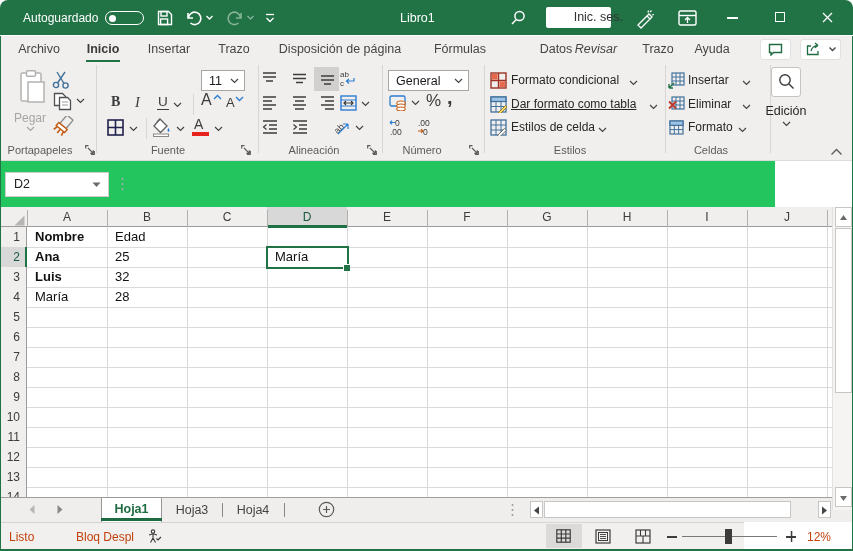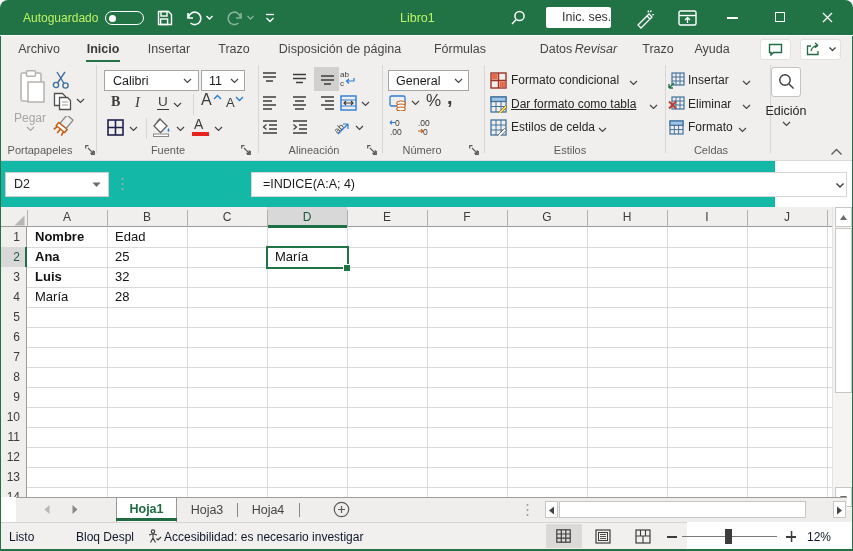--- a/index.html
+++ b/index.html
@@ -1,52 +1,52 @@
 <!DOCTYPE html>
 <html><head>
 <meta charset="utf-8">
 <style>
 * { margin:0; padding:0; box-sizing:border-box; }
 html,body { width:853px; height:551px; overflow:hidden; }
 body { font-family:"Liberation Sans", sans-serif; position:relative; background:#fff; }
 svg { display:block; }
 
 #titlebar { position:absolute; left:0; top:0; width:853px; height:36px; background:#217346; border-radius:8px 8px 0 0; color:#fff; }
-#titlebar .t { position:absolute; font-size:12px; color:#bef264; top:11px; }
+#titlebar .t { position:absolute; font-size:12px; color:#ffffff; top:11px; }
 
 #tabrow { position:absolute; left:1px; top:36px; width:851px; height:26px; background:#f1efed; }
 .rtab { position:absolute; top:0; height:26px; font-size:12.5px; color:#454545; line-height:26px; text-align:center; }
 .wbtn { position:absolute; top:3px; height:21px; background:#fff; border:1px solid #e3e1df; border-radius:3px; }
 
 #ribbon { position:absolute; left:1px; top:62px; width:851px; height:99px; background:#f1efed; border-bottom:1px solid #dddbd9; }
 .gsep { position:absolute; top:3px; height:88px; width:1px; background:#d8d6d4; }
 .glabel { position:absolute; top:82px; height:12px; font-size:11px; color:#5c5b59; text-align:center; width:120px; }
 .combo { position:absolute; background:#fff; border:1px solid #a8a6a4; font-size:12.5px; color:#1a1a1a; height:21px; line-height:19px; }
 .ic { position:absolute; }
 .rlbl { position:absolute; font-size:12px; color:#262626; }
 
-#fbar { position:absolute; left:1px; top:161px; width:774px; height:46px; background:#14b8a6; }
+#fbar { position:absolute; left:1px; top:161px; width:774px; height:46px; background:#22c55e; }
 #nbox { position:absolute; left:4px; top:11px; width:104px; height:25px; background:#fff; border:1px solid #cfcdcb; font-size:12.5px; color:#222; }
 #tbox { position:absolute; left:137px; top:11px; width:111px; height:25px; background:#fff; }
 #fxbox { position:absolute; left:250px; top:11px; width:596px; height:25px; background:#fff; border:1px solid #d8d6d4; font-size:12.5px; color:#1a1a1a; }
 
 #grid { position:absolute; left:1px; top:207px; width:831px; height:290px; background:#fff; overflow:hidden; }
 .ch { position:absolute; top:0; height:20px; background:#f0efee; font-size:12px; color:#3c3c3c; text-align:center; line-height:21px; }
 .rh { position:absolute; left:0; width:25px; height:20px; background:#f0efee; font-size:12px; color:#3c3c3c; text-align:right; padding-right:6px; line-height:20px; }
 .glv { position:absolute; width:1px; background:#dadada; top:20px; height:270px; }
 .glh { position:absolute; height:1px; background:#dadada; left:26px; width:805px; }
 .cell { position:absolute; height:20px; font-size:13px; color:#111; line-height:20px; padding-left:4px; }
 
 #vsb { position:absolute; left:832px; top:207px; width:20px; height:303px; background:#f5f4f2; border-left:1px solid #e3e1df; }
 .sbtn { position:absolute; background:#fff; border:1px solid #c8c6c4; }
 
-#sheetbar { position:absolute; left:16px; top:497px; width:831px; height:25px; background:#efeeec; border-top:1px solid #a09e9c; }
+#sheetbar { position:absolute; left:1px; top:497px; width:831px; height:25px; background:#efeeec; border-top:1px solid #a09e9c; }
 .stab { position:absolute; top:0; height:24px; font-size:12.5px; color:#444; line-height:24px; text-align:center; }
 
-#status { position:absolute; left:1px; top:522px; width:686px; height:27px; background:#f1f0ee; border-top:1px solid #d6d4d2; font-size:12px; color:#0f172a; }
+#status { position:absolute; left:1px; top:522px; width:743px; height:27px; background:#f1f0ee; border-top:1px solid #d6d4d2; font-size:12px; color:#c2410c; }
 #status .s { position:absolute; top:7px; }
 
 #bl { position:absolute; left:0; top:36px; width:1px; height:513px; background:#217346; }
 #br { position:absolute; right:0; top:36px; width:1px; height:513px; background:#217346; }
 #bb { position:absolute; left:0; top:549px; width:853px; height:2px; background:#217346; }
 #corner { position:absolute; left:832px; top:510px; width:20px; height:12px; background:#efeeec; }
 </style>
 </head>
 <body>
 
@@ -84,21 +84,21 @@
     <path d="M2.5 6 l3.5 3.5 3.5-3.5" fill="none" stroke="#fff" stroke-width="1.3"></path>
   </svg>
   <span class="t" style="left:400px;font-size:12.5px;">Libro1</span>
 
   <svg style="position:absolute;left:509px;top:9px;" width="18" height="18" viewBox="0 0 18 18">
     <circle cx="10.5" cy="7" r="4.6" fill="none" stroke="#fff" stroke-width="1.5"></circle>
     <path d="M7 10.8 L3 15" stroke="#fff" stroke-width="1.5"></path>
   </svg>
 
   <div style="position:absolute;left:546px;top:7px;width:65px;height:21px;background:#fff;border-radius:2px;">
-    <span style="position:absolute;left:16px;width:69px;text-align:left;top:3px;font-size:12.5px;color:#333;">Inic. ses.</span>
+    <span style="position:absolute;left:8px;width:69px;text-align:right;top:3px;font-size:12.5px;color:#333;">Inic. ses.</span>
   </div>
 
   <svg style="position:absolute;left:634px;top:8px;" width="22" height="21" viewBox="0 0 22 21">
     <path d="M4 17 l9-9 3 3 -9 9 z M13 8 l2-2 3 3 -2 2 z" fill="none" stroke="#fff" stroke-width="1.3"></path>
     <path d="M16 4 l1.5-1.5 M18 7 l2-.5 M14.5 2.5 l-.5 2" stroke="#fff" stroke-width="1.2"></path>
   </svg>
 
   <svg style="position:absolute;left:678px;top:10px;" width="19" height="16" viewBox="0 0 19 16">
     <rect x="1" y="1" width="17" height="14" rx="1.5" fill="none" stroke="#fff" stroke-width="1.4"></rect>
     <path d="M1 5.5 h17" stroke="#fff" stroke-width="1.4"></path>
@@ -192,26 +192,20 @@
     </svg>
 
   <svg class="ic" style="left:51px;top:54px;" width="22" height="21" viewBox="0 0 22 21">
     <g transform="rotate(40 11 10)">
       <rect x="7" y="-1" width="8" height="11" rx="1" fill="none" stroke="#8c8c8c" stroke-width="1.4"></rect>
       <path d="M5.5 10 h11 v4 h-11 z" fill="#fff" stroke="#c55a11" stroke-width="1.4"></path>
       <path d="M7 14 l-1 4.5 M11 14 v5 M15 14 l1 4.5" stroke="#c55a11" stroke-width="1.6"></path>
     </g>
   </svg>
 
-  <div class="combo" style="left:103px;top:8px;width:95px;">
-    <span style="position:absolute;left:8px;top:1px;">Calibri</span>
-    <svg style="position:absolute;right:6px;top:7px;" width="9" height="6" viewBox="0 0 9 6">
-        <path d="M1 1 l3.5 3.5 L8 1" fill="none" stroke="#444" stroke-width="1.2"></path>
-      </svg>
-  </div>
   <div class="combo" style="left:200px;top:8px;width:44px;">
     <span style="position:absolute;left:7px;top:1px;">11</span>
     <svg style="position:absolute;right:5px;top:7px;" width="9" height="6" viewBox="0 0 9 6">
         <path d="M1 1 l3.5 3.5 L8 1" fill="none" stroke="#444" stroke-width="1.2"></path>
       </svg>
   </div>
   <span class="ic" style="left:110px;top:32px;font-weight:bold;font-size:14px;color:#3b3b3b;font-family:'Liberation Serif',serif;">B</span>
   <span class="ic" style="left:134px;top:32px;font-style:italic;font-size:14.5px;color:#3b3b3b;font-family:'Liberation Serif',serif;">I</span>
   <span class="ic" style="left:156px;top:32px;font-size:13.5px;color:#3b3b3b;border-bottom:1.5px solid #3b3b3b;padding:0 1px 0px 1px;line-height:15px;">U</span>
   <svg class="ic" style="left:172px;top:40px;" width="9" height="6" viewBox="0 0 9 6">
@@ -411,26 +405,20 @@
       <span style="position:absolute;left:8px;top:4px;">D2</span>
     <svg style="position:absolute;left:86px;top:9px;" width="9" height="6" viewBox="0 0 9 6">
         <path d="M0.5 0.5 L4.5 5 L8.5 0.5 z" fill="#6a6a6a"></path>
       </svg>
   </div>
   <svg style="position:absolute;left:119px;top:16px;" width="5" height="14" viewBox="0 0 5 14">
     <circle cx="2.5" cy="2" r="1.1" fill="#aaa"></circle>
       <circle cx="2.5" cy="7" r="1.1" fill="#aaa"></circle>
       <circle cx="2.5" cy="12" r="1.1" fill="#aaa"></circle>
   </svg>
-  <div id="fxbox">
-      <span style="position:absolute;left:11px;top:4px;">=INDICE(A:A; 4)</span>
-    <svg style="position:absolute;left:583px;top:9px;" width="10" height="7" viewBox="0 0 10 7">
-        <path d="M1.5 1.5 l3.5 3.5 3.5-3.5" fill="none" stroke="#444" stroke-width="1.5"></path>
-      </svg>
-  </div>
 </div>
 
 <div id="grid">
     <div style="position:absolute;left:0;top:0;width:26px;height:20px;background:#f0efee;"></div>
     <div class="ch" style="left:26px;width:80px;">A</div>
     <div class="ch" style="left:106px;width:80px;">B</div>
     <div class="ch" style="left:186px;width:80px;">C</div>
     <div class="ch" style="left:266px;width:80px;background:#d8d8d8;color:#17593a;">D</div>
     <div class="ch" style="left:346px;width:80px;">E</div>
     <div class="ch" style="left:426px;width:80px;">F</div>
@@ -573,21 +561,20 @@
 </div>
 
 <div id="status">
   <span class="s" style="left:8px;">Listo</span>
   <span class="s" style="left:75px;">Bloq Despl</span>
   <svg style="position:absolute;left:146px;top:6px;" width="15" height="15" viewBox="0 0 15 15">
     <circle cx="6" cy="2.6" r="1.7" fill="none" stroke="#3c3c3c" stroke-width="1.1"></circle>
     <path d="M2 6 l4-1.2 4 1.2 M6 5 v4 l-2.5 4.5 M6 9 l2.5 4.5" fill="none" stroke="#3c3c3c" stroke-width="1.1"></path>
     <path d="M9.5 9.5 l1.5 1.5 3-3" fill="none" stroke="#3c3c3c" stroke-width="1.2"></path>
   </svg>
-  <span class="s" style="left:163px;">Accesibilidad: es necesario investigar</span>
 
   <div style="position:absolute;left:545px;top:1px;width:36px;height:24px;background:#dcdad8;"></div>
   <svg style="position:absolute;left:555px;top:6px;" width="15" height="14" viewBox="0 0 15 14">
     <rect x="0.8" y="0.8" width="13.4" height="12.4" fill="none" stroke="#3c3c3c" stroke-width="1.2"></rect>
     <path d="M0.8 5 h13.4 M0.8 9.2 h13.4 M5.3 0.8 v12.4 M9.8 0.8 v12.4" stroke="#3c3c3c" stroke-width="1.2"></path>
   </svg>
   <svg style="position:absolute;left:594px;top:6px;" width="16" height="15" viewBox="0 0 16 15">
     <rect x="1" y="1" width="14" height="13" fill="none" stroke="#3c3c3c" stroke-width="1.2"></rect>
     <rect x="3.5" y="3.5" width="9" height="8" fill="none" stroke="#3c3c3c" stroke-width="1"></rect>
     <path d="M5 5.5 h6 M5 7.5 h6 M5 9.5 h6" stroke="#3c3c3c" stroke-width="0.9"></path>

